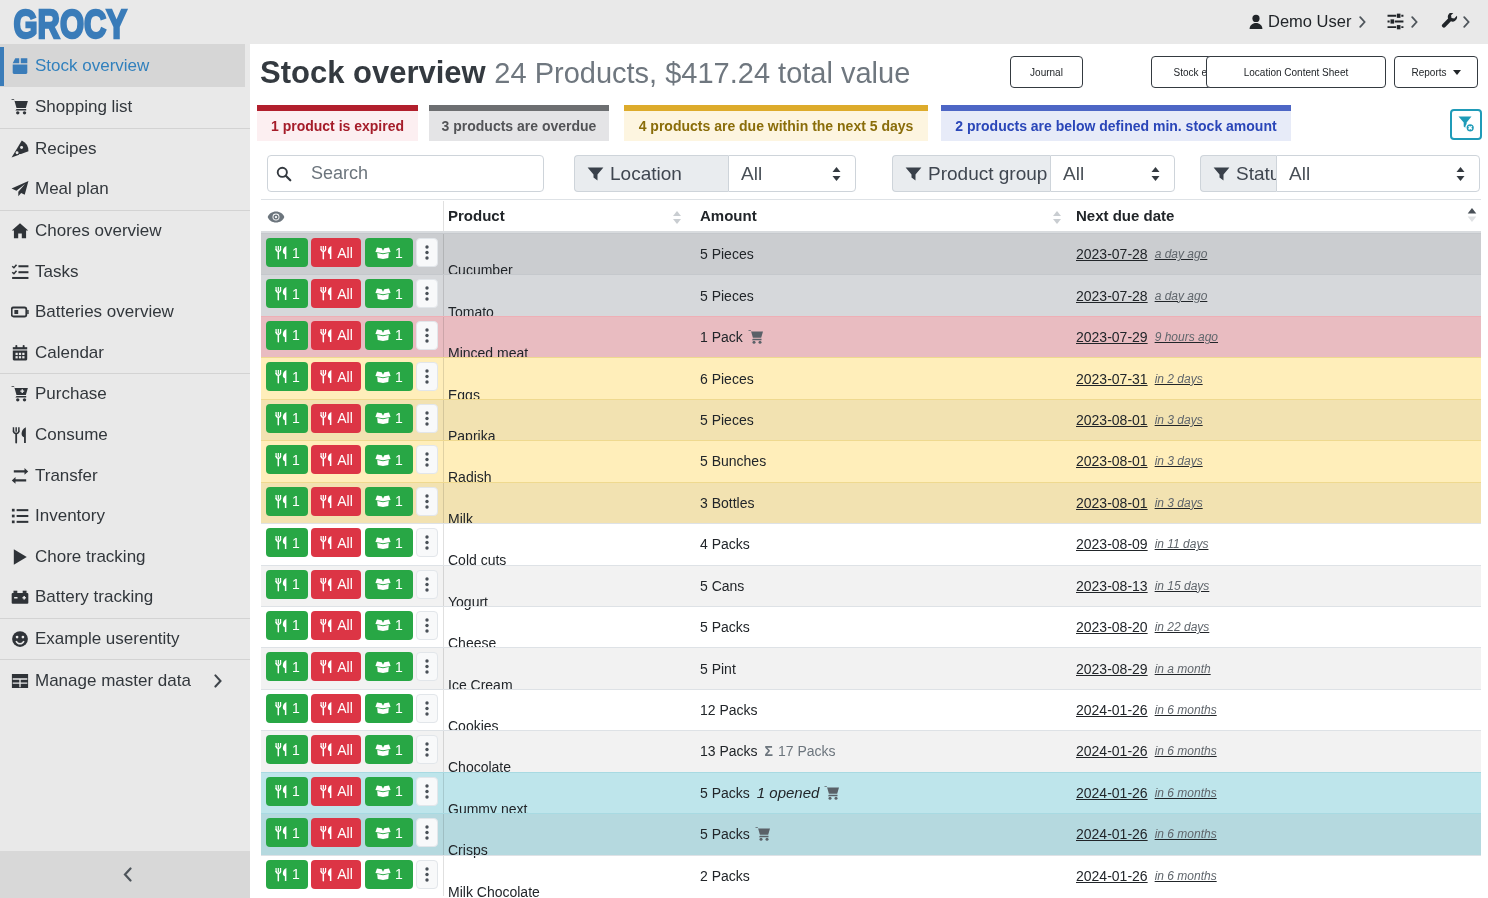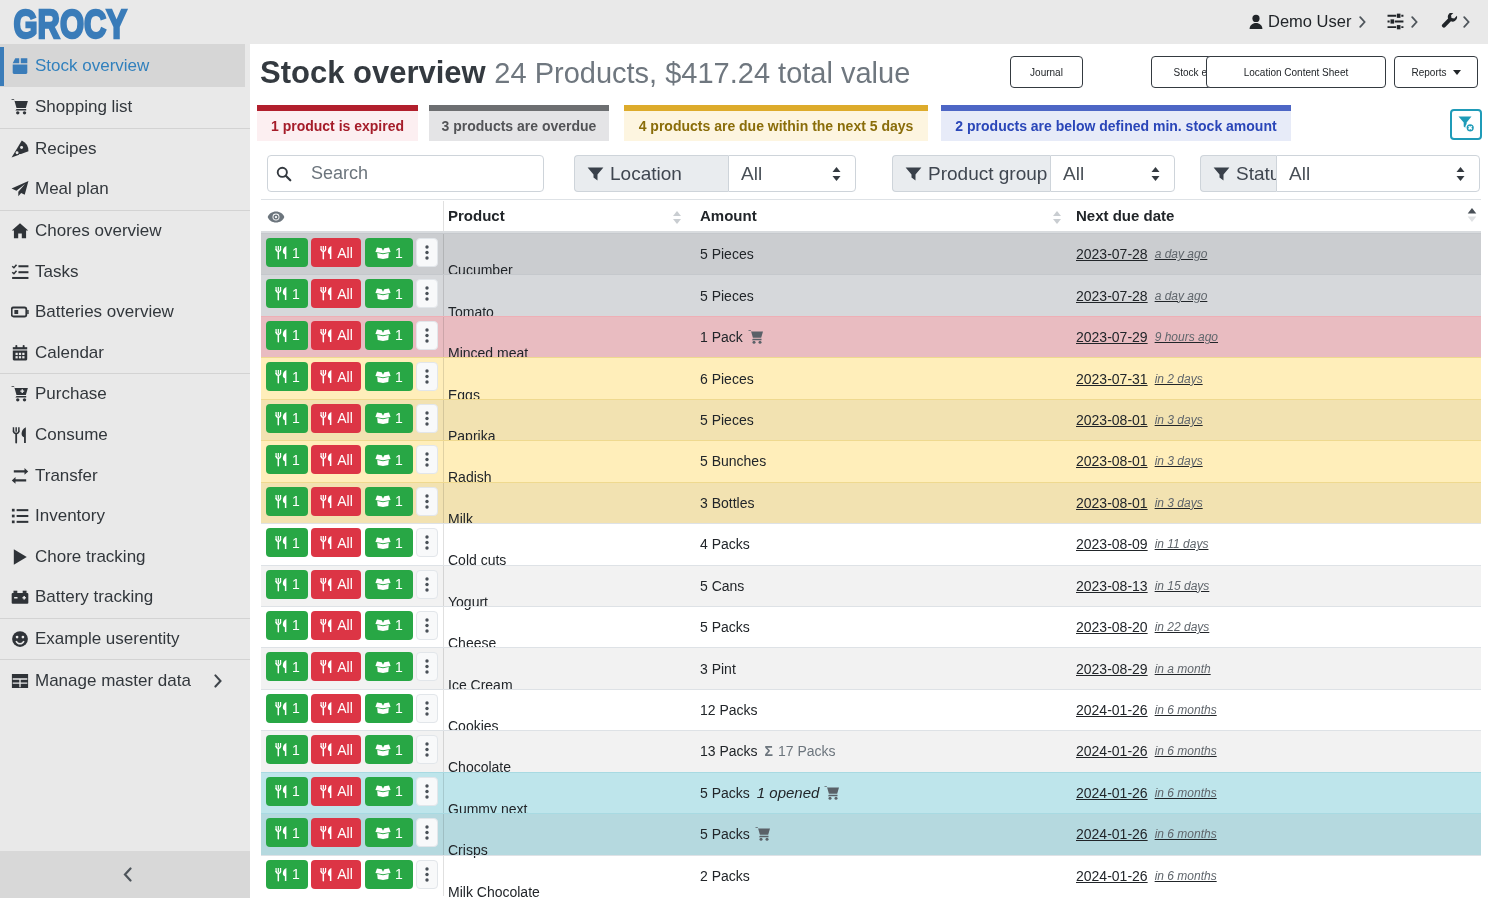--- a/index.html
+++ b/index.html
@@ -768,21 +768,21 @@
         <div class="bdots" style="margin-left:3px">
           <svg width="4" height="15" viewBox="0 0 4 15">
             <circle cx="2" cy="2" r="1.7" fill="#495057"></circle>
             <circle cx="2" cy="7.5" r="1.7" fill="#495057"></circle>
             <circle cx="2" cy="13" r="1.7" fill="#495057"></circle>
           </svg>
         </div>
       </div>
       <div class="c1line"></div>
       <div class="prod">Ice Cream</div>
-      <div class="amt">3 Pint</div>
+      <div class="amt">5 Pint</div>
       <div class="due">2023-08-29<span class="ago">in a month</span></div>
     </div>
     <div class="trow " style="top:489.84px">
       <div class="btns">
         <div class="bgreen" style="width:42px">
           <svg width="15" height="15" viewBox="0 0 16 16">
             <use href="#i-utensils"></use>
           </svg>
           <span style="margin-left:3px">1</span>
         </div>

